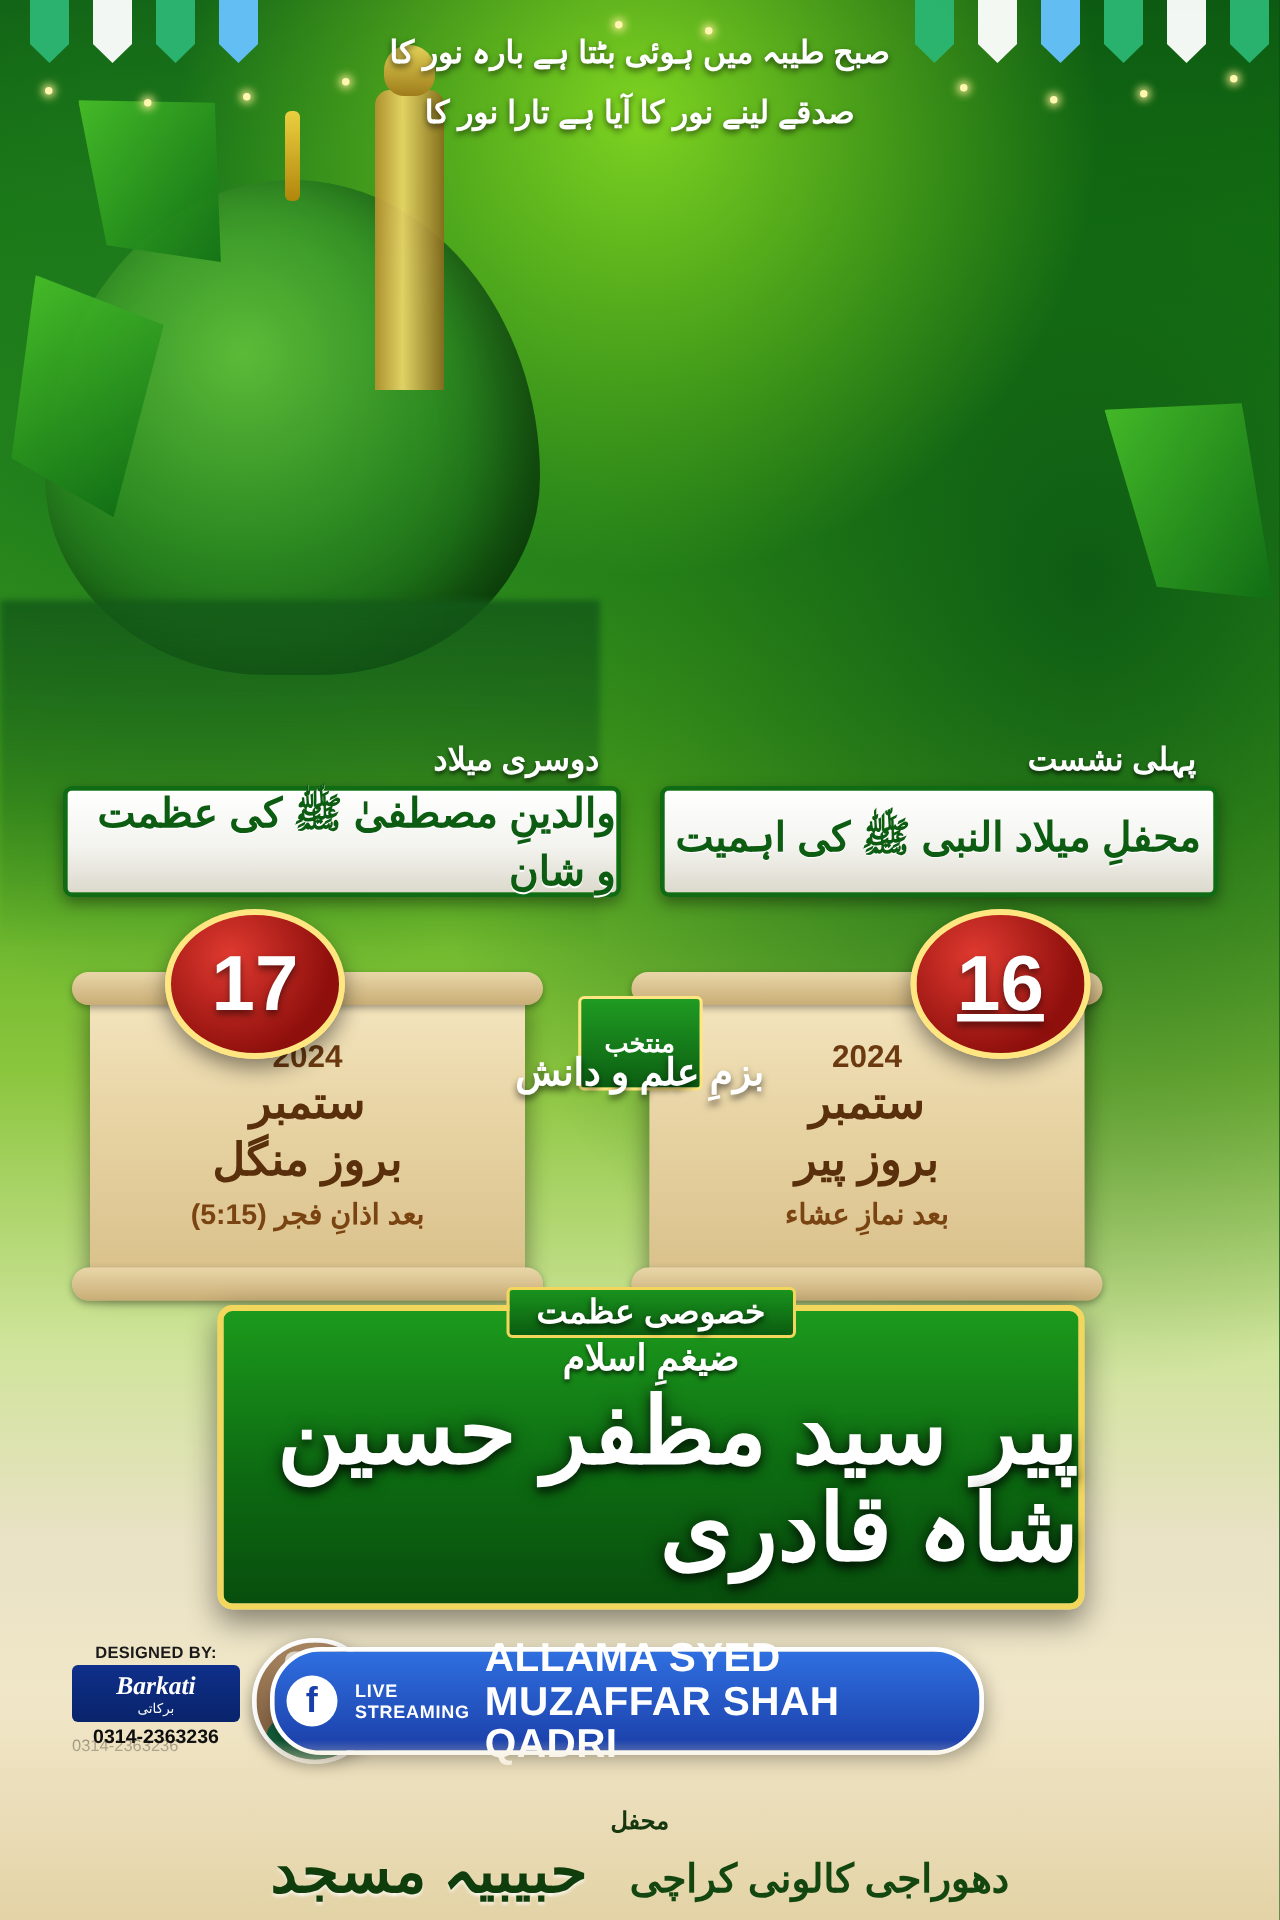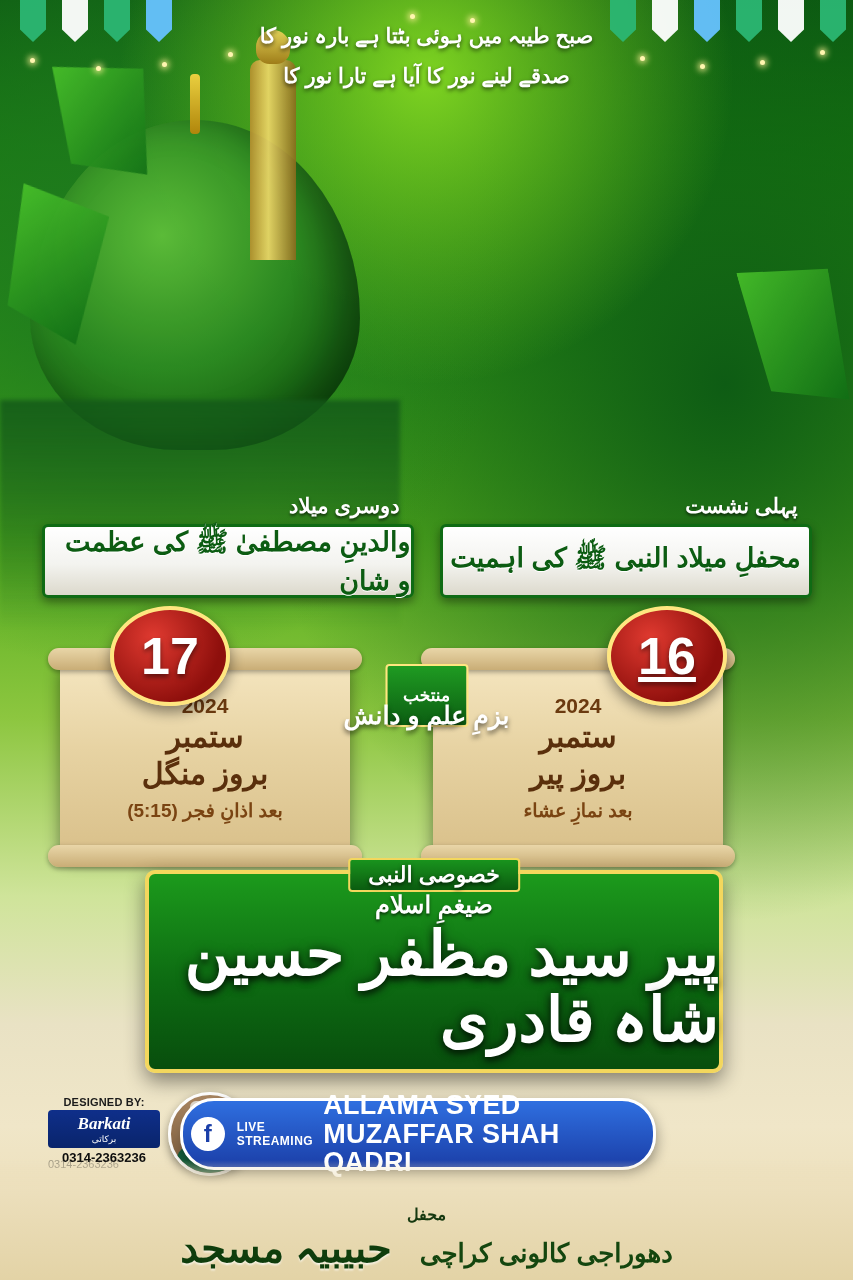--- a/index.html
+++ b/index.html
@@ -323,21 +323,21 @@
         <div class="scroll-time">بعد اذانِ فجر (5:15)</div>
       </div>
     </div>
     <div class="daybadge left">17</div>
 
     <div class="mid-chip">منتخب</div>
     <div class="mid-label">بزمِ علم و دانش</div>
   </div>
 
   <div class="speaker">
-    <div class="khitab">خصوصی النبی</div>
+    <div class="khitab">خصوصی عظمت</div>
     <div class="zaeem">ضیغمِ اسلام</div>
     <div class="name">پیر سید مظفر حسین شاہ قادری</div>
   </div>
 
   <div class="avatar"></div>
   <div class="livebar">
     <div class="fb">f</div>
     <div style="display:flex;flex-direction:column;justify-content:center;margin-right:4px;">
       <div class="live-text">LIVE</div>
       <div class="live-text">STREAMING</div>

